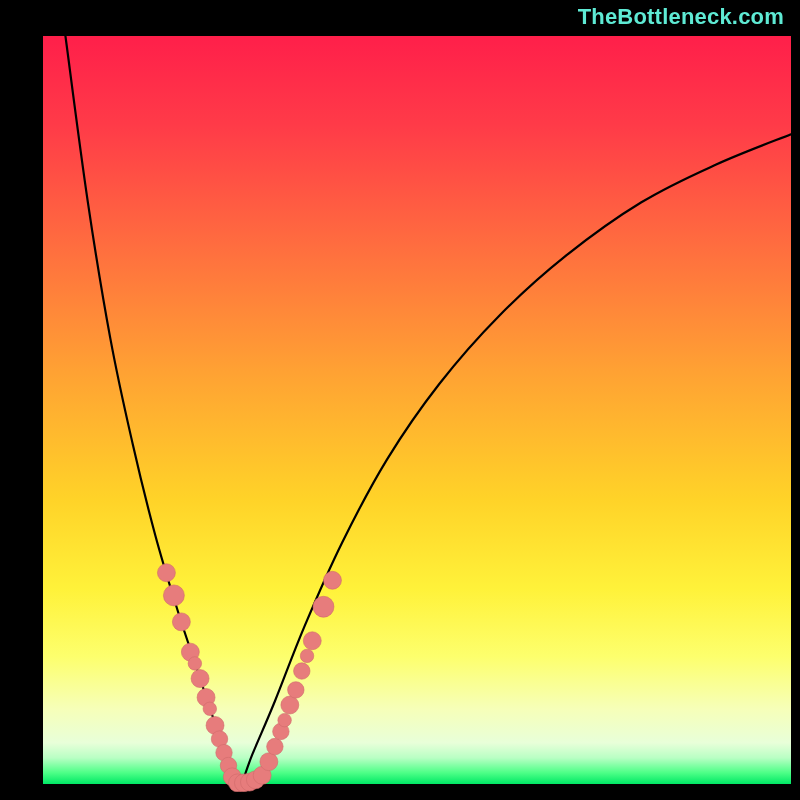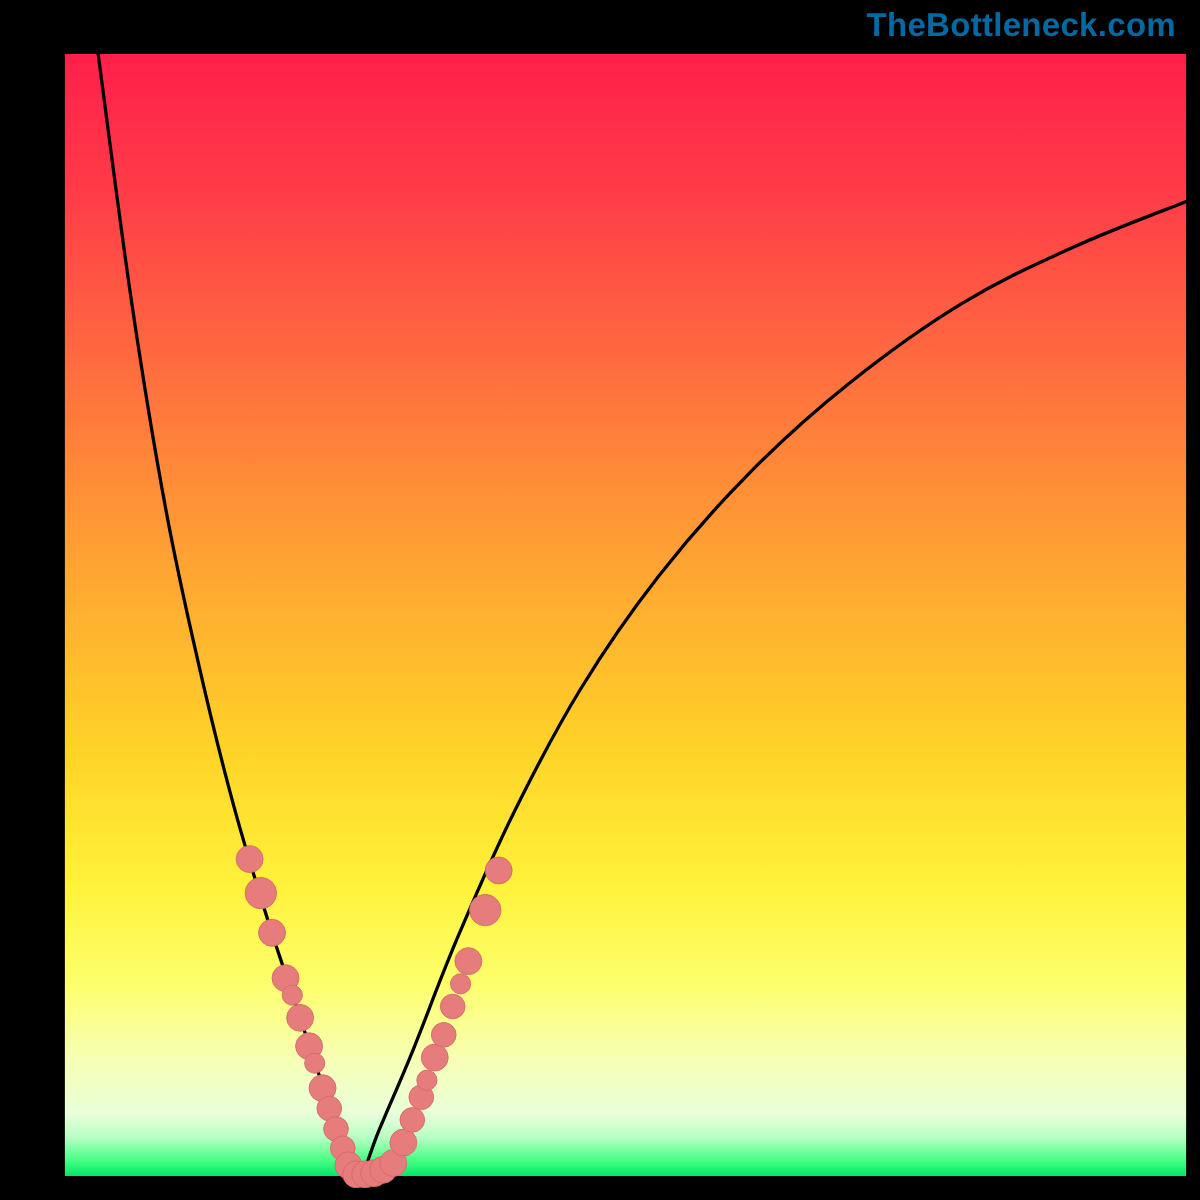--- a/index.html
+++ b/index.html
@@ -30,21 +30,21 @@
   .overlay-svg {
     position: absolute;
     inset: 0;
   }
   .watermark {
     position: absolute;
     top: 4px;
     right: 16px;
     font-size: 22px;
     font-weight: 600;
-    color: #0369a1;
+    color: #5eead4;
     letter-spacing: 0.2px;
     user-select: none;
   }
 </style>
 </head>
 <body>
 
 <div class="stage">
 
   <div class="watermark">TheBottleneck.com</div>

